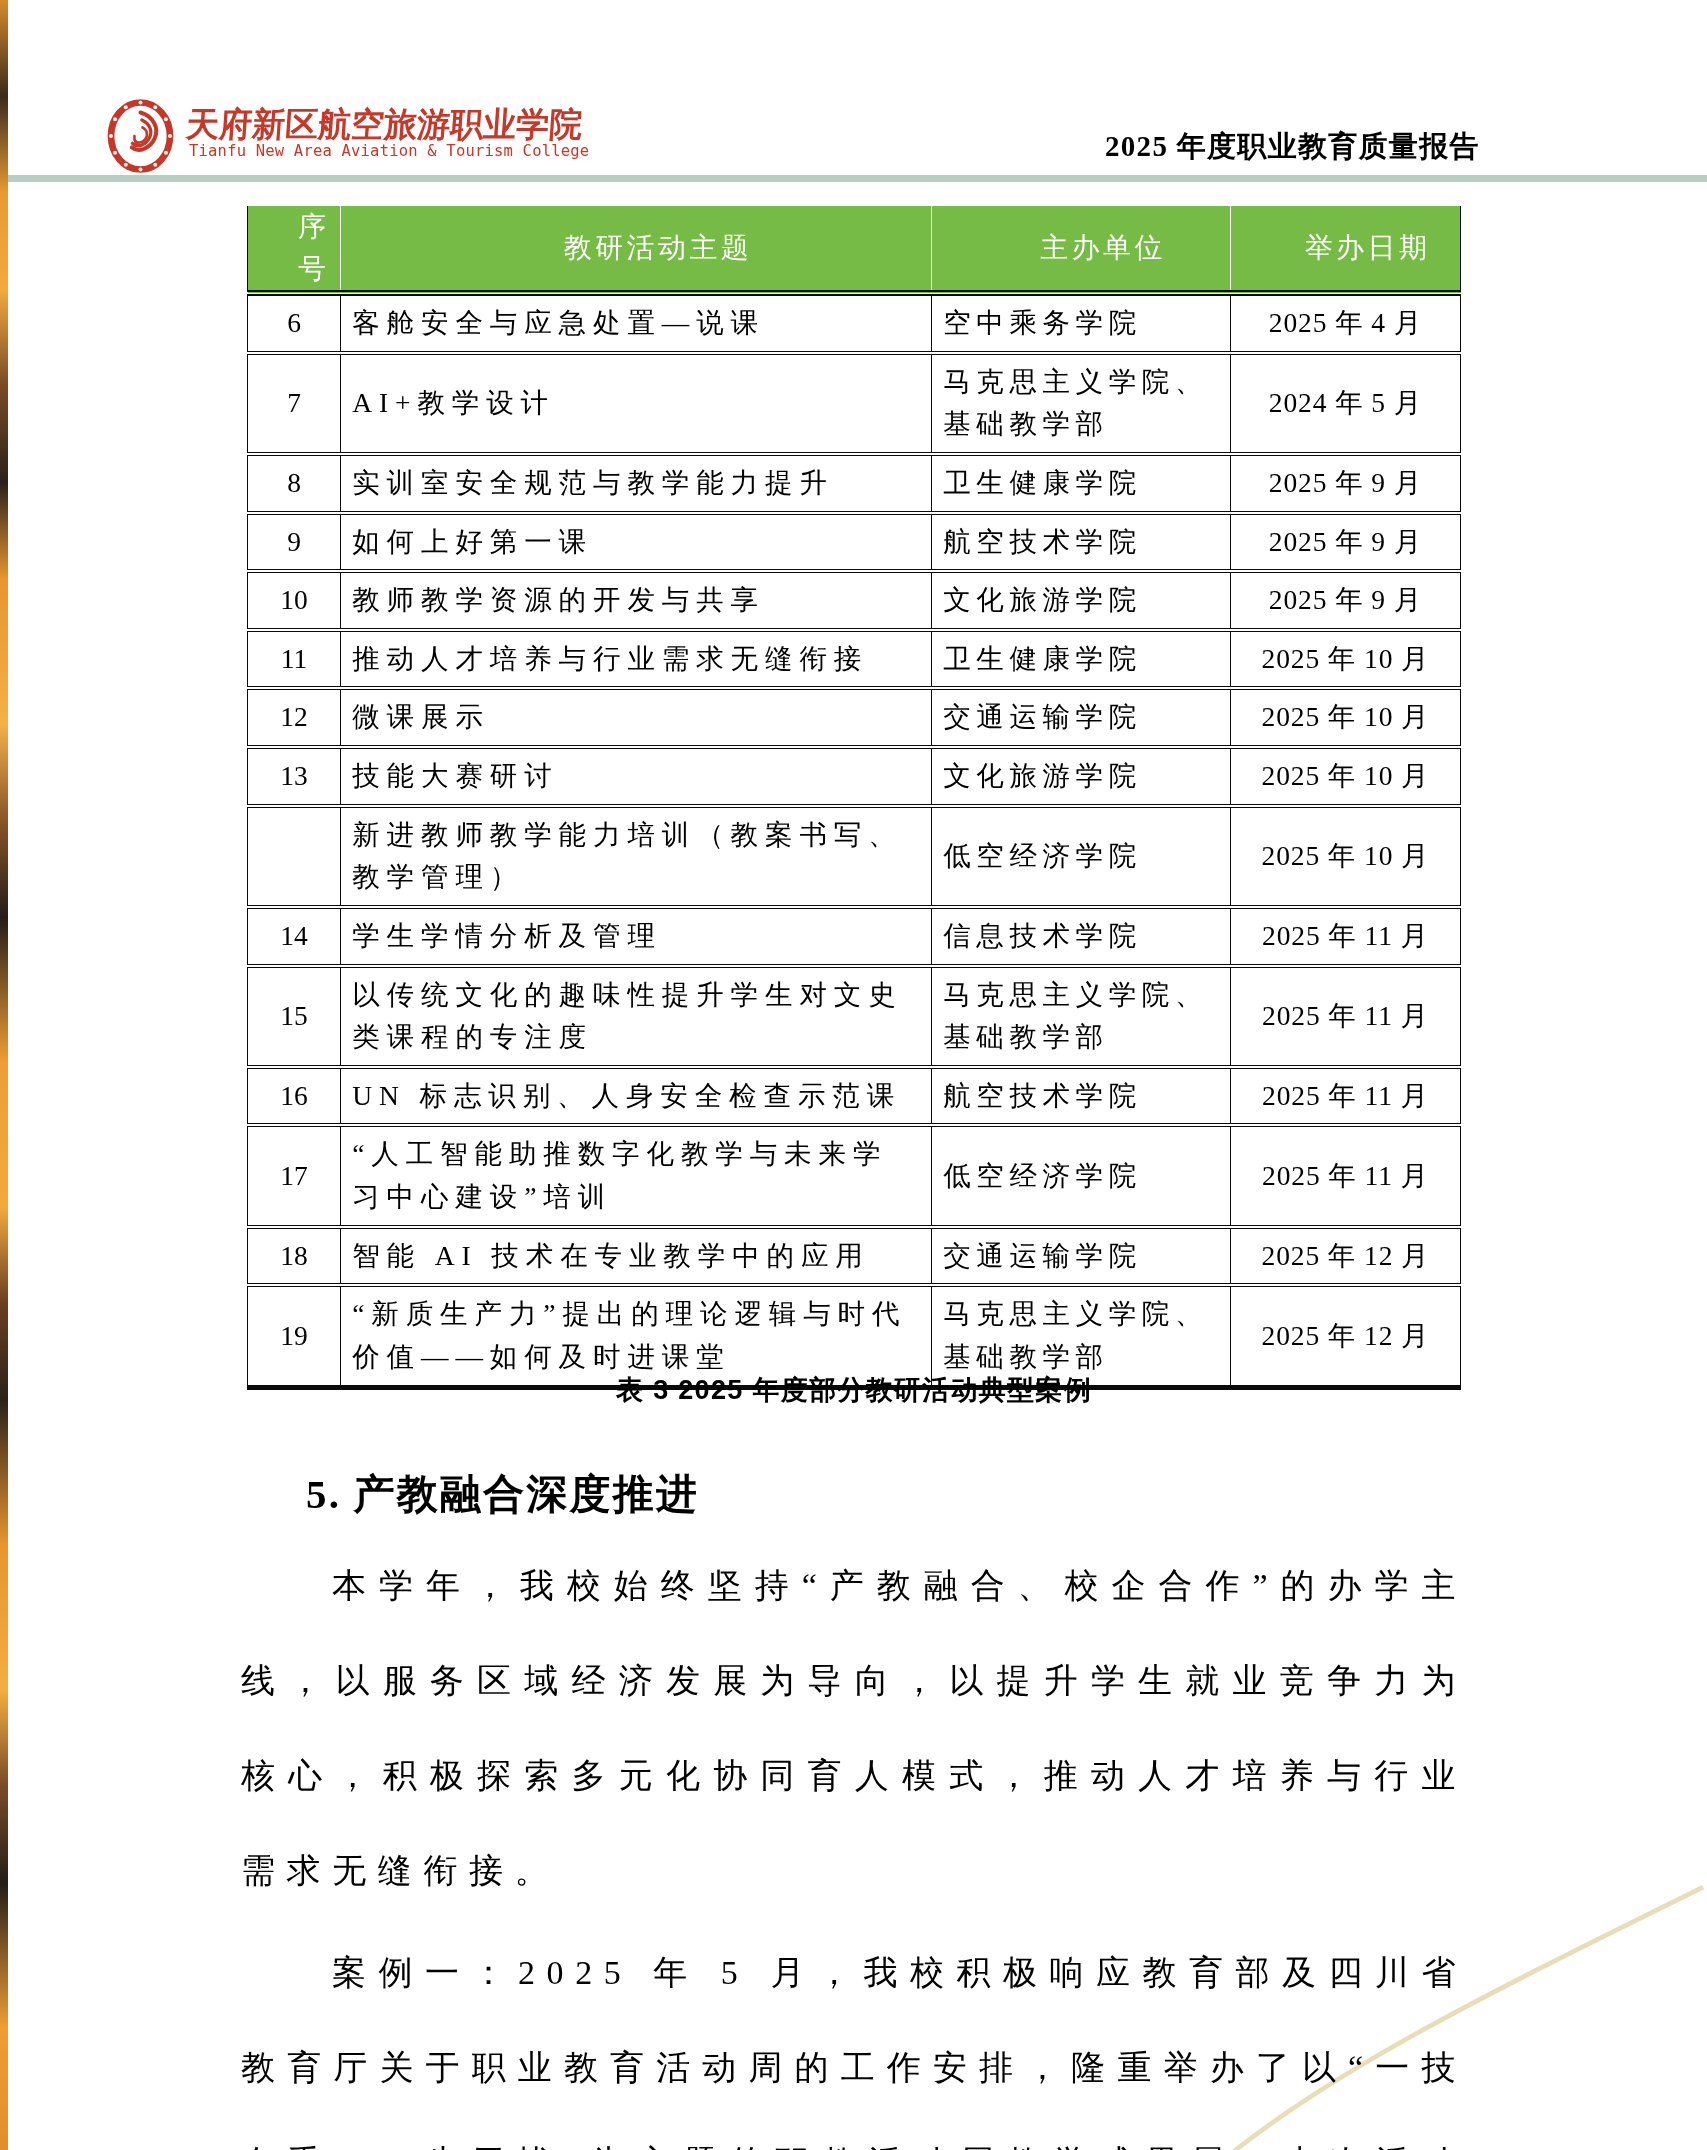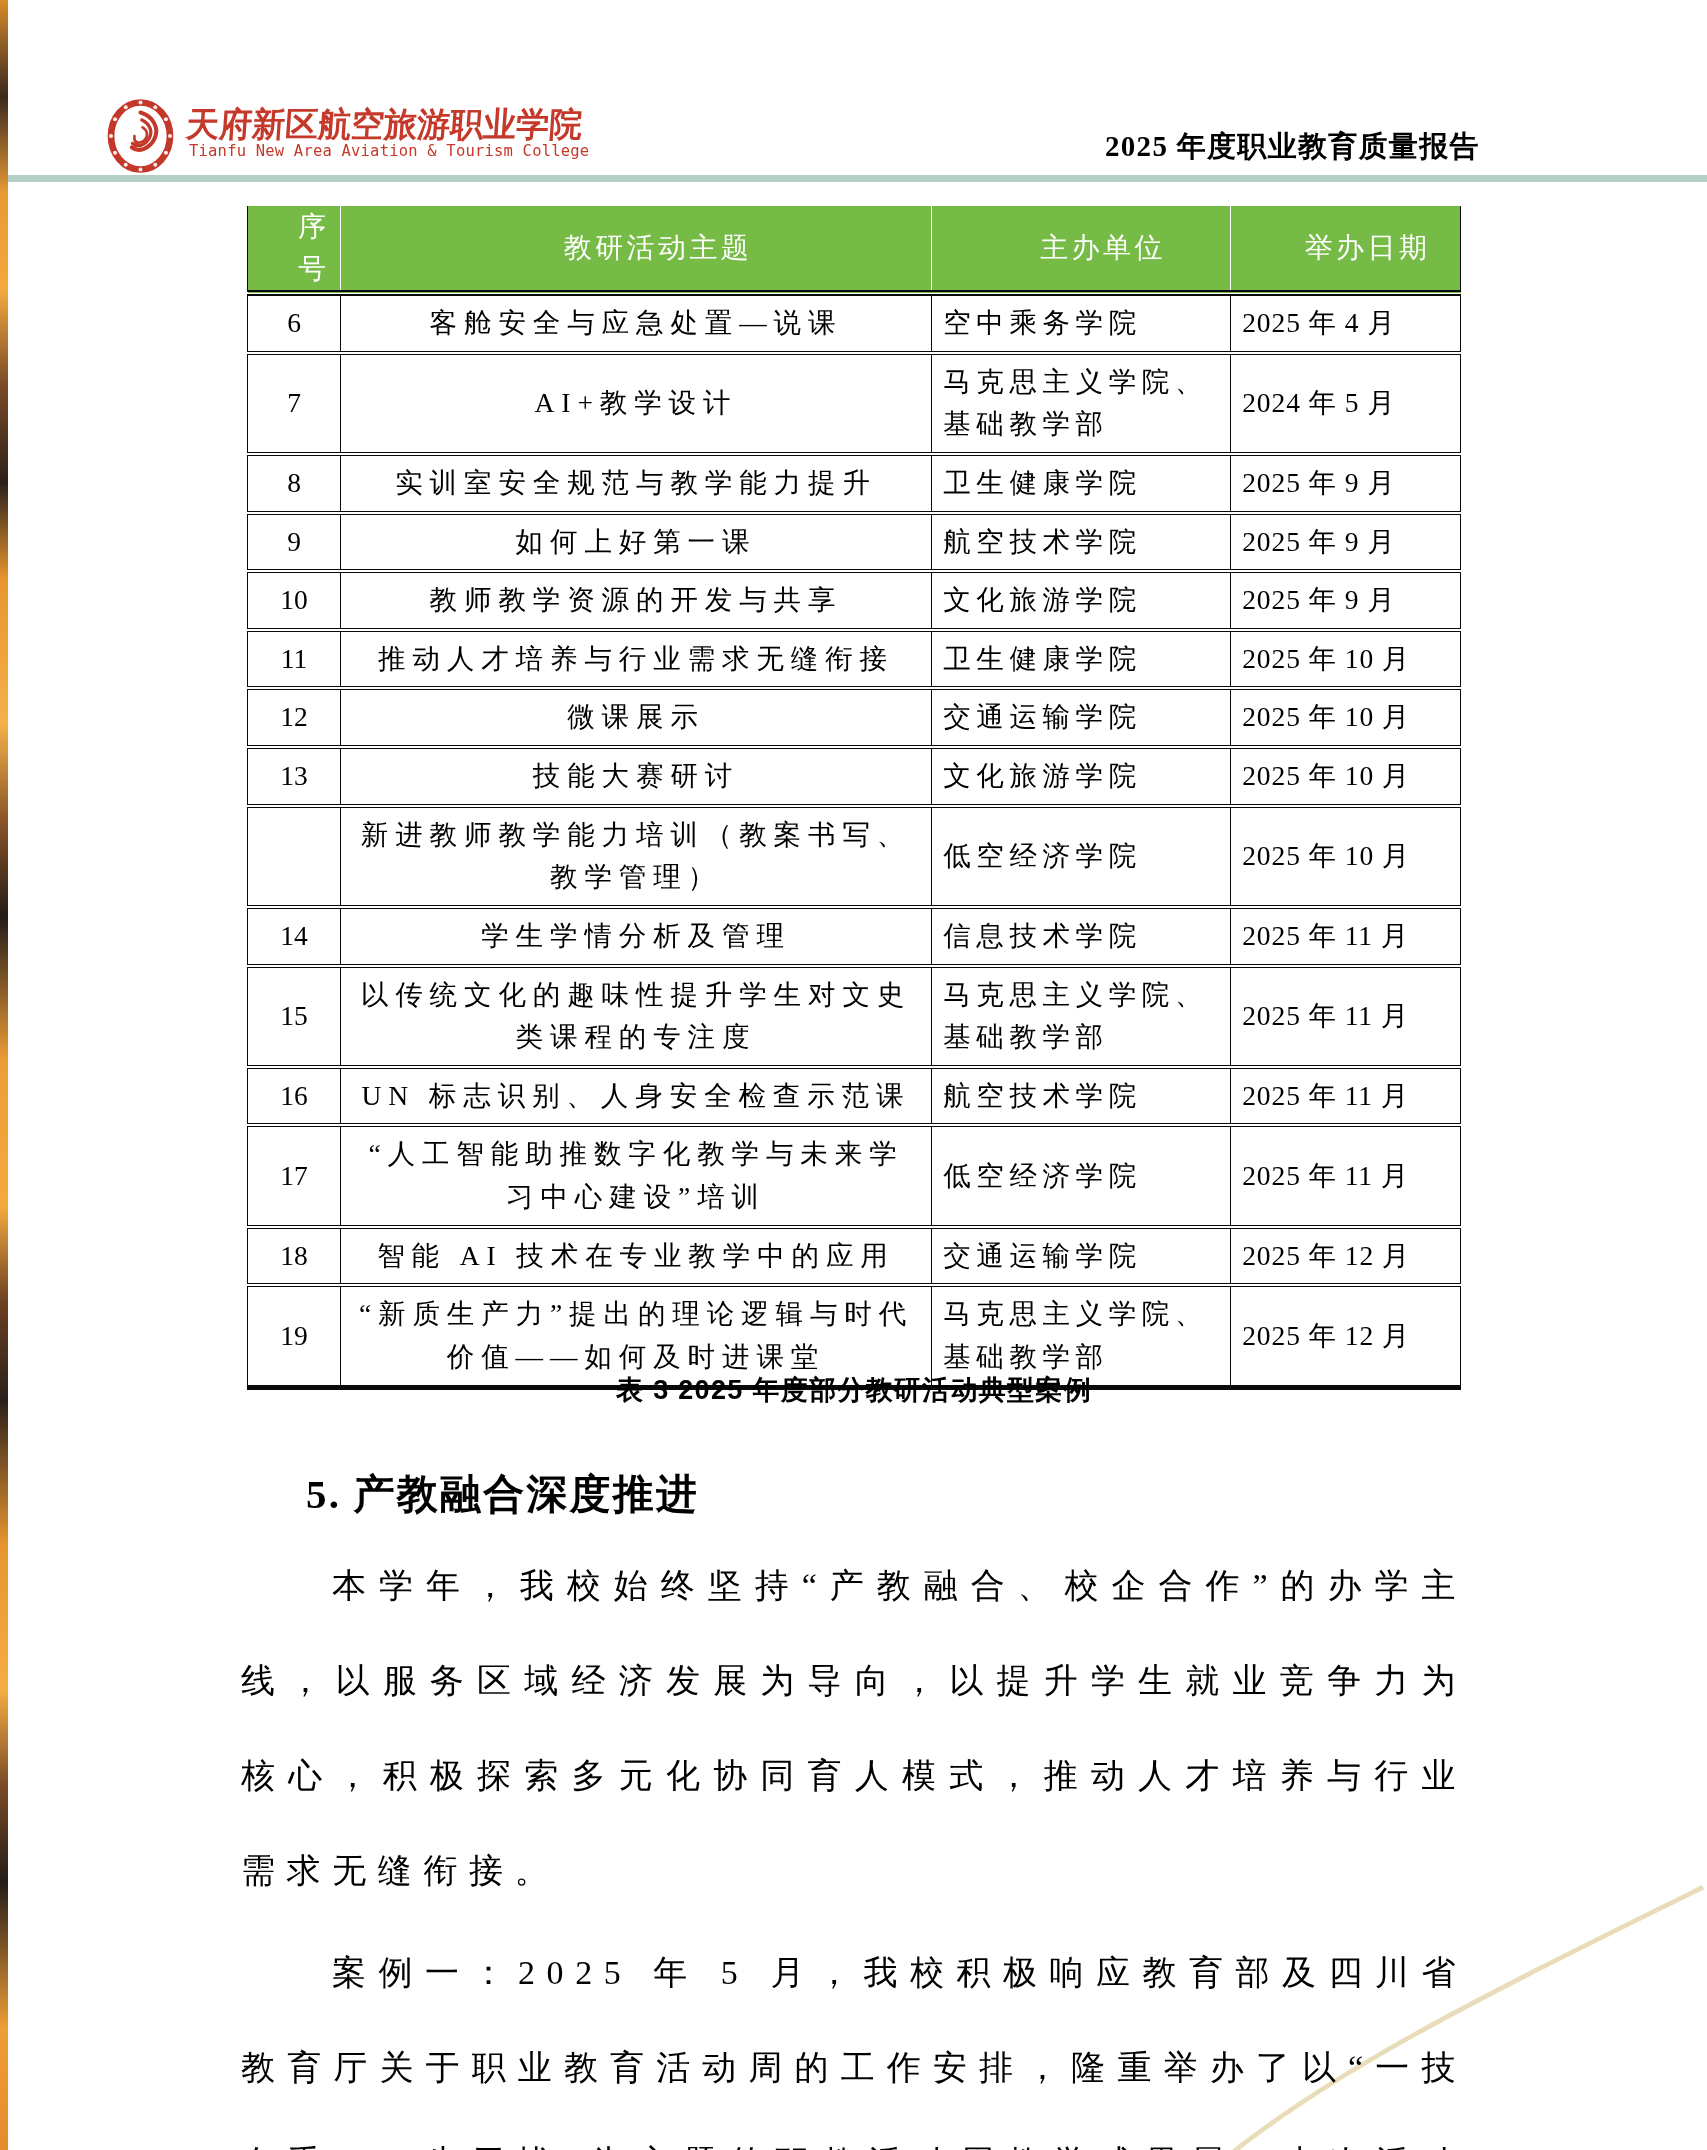--- a/index.html
+++ b/index.html
@@ -62,23 +62,23 @@
   }
   .activity-table th + th{border-left:1.7px solid #fff;padding-left:44px;}
   .th-stack{display:inline-block;width:1.15em;word-break:break-all;line-height:1.5;letter-spacing:0;margin-left:36px;}
   .activity-table td{
     font-size:27.5px;line-height:1.55;height:56px;padding:6px 11.2px;
     vertical-align:middle;border-top:4.7px double var(--border-black);
     background:#fff;
   }
   .activity-table td + td{border-left:1.7px solid var(--border-black);}
   .c-no{text-align:center;padding:6px 2.6px;}
-  .c-topic{text-align:center;letter-spacing:6.9px;padding-left:14.6px;}
+  .c-topic{text-align:left;letter-spacing:6.9px;padding-left:14.6px;}
   .c-org{text-align:left;letter-spacing:5.6px;padding-left:13px;}
-  .c-date{letter-spacing:0.9px;white-space:nowrap;margin-left:22px;}
+  .c-date{text-align:center;letter-spacing:0.9px;white-space:nowrap;margin-left:22px;}
   
   .content{position:absolute;left:241px;top:1372px;width:1226px;z-index:2;}
   .table-caption{
     font-family:"Liberation Sans","DejaVu Sans",sans-serif;
     font-size:27px;font-weight:700;letter-spacing:1.3px;text-align:center;margin:0;
   }
   .section-heading{
     margin:59px 0 0 65px;font-size:41px;font-weight:700;letter-spacing:2.2px;
   }
   .body-para{

